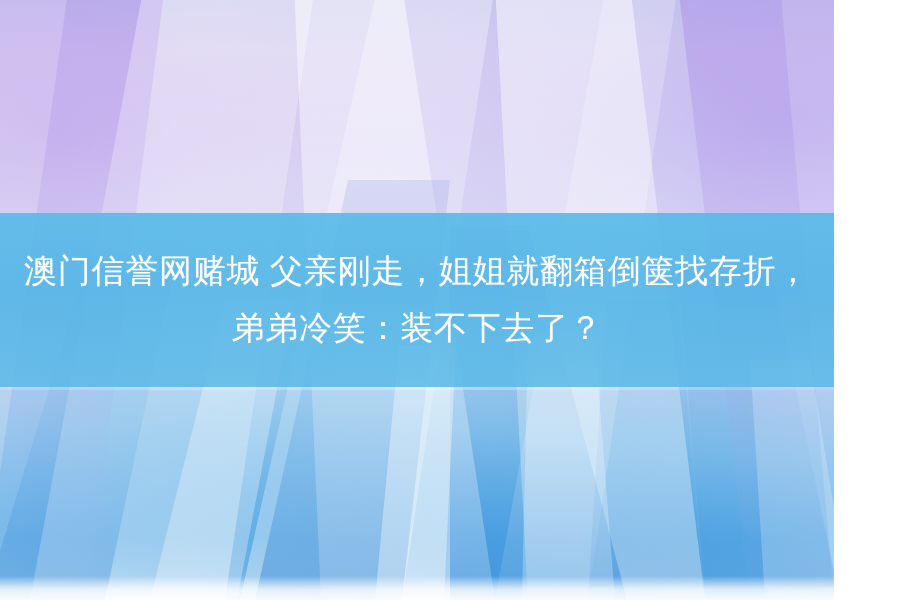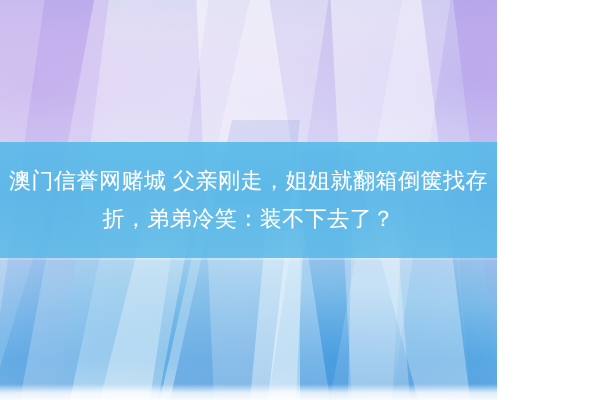--- a/index.html
+++ b/index.html
@@ -2,21 +2,21 @@
 <html><head>
 <meta charset="utf-8">
 <style>
   html, body {
     margin: 0;
     padding: 0;
     background: #ffffff;
   }
   #stage {
     position: relative;
-    width: 497px;
+    width: 556px;
     height: 400px;
     overflow: hidden;
     font-family: "Liberation Sans", "DejaVu Sans", sans-serif;
   }
 
   
   .bg-base {
     position: absolute;
     inset: 0;
     background:

